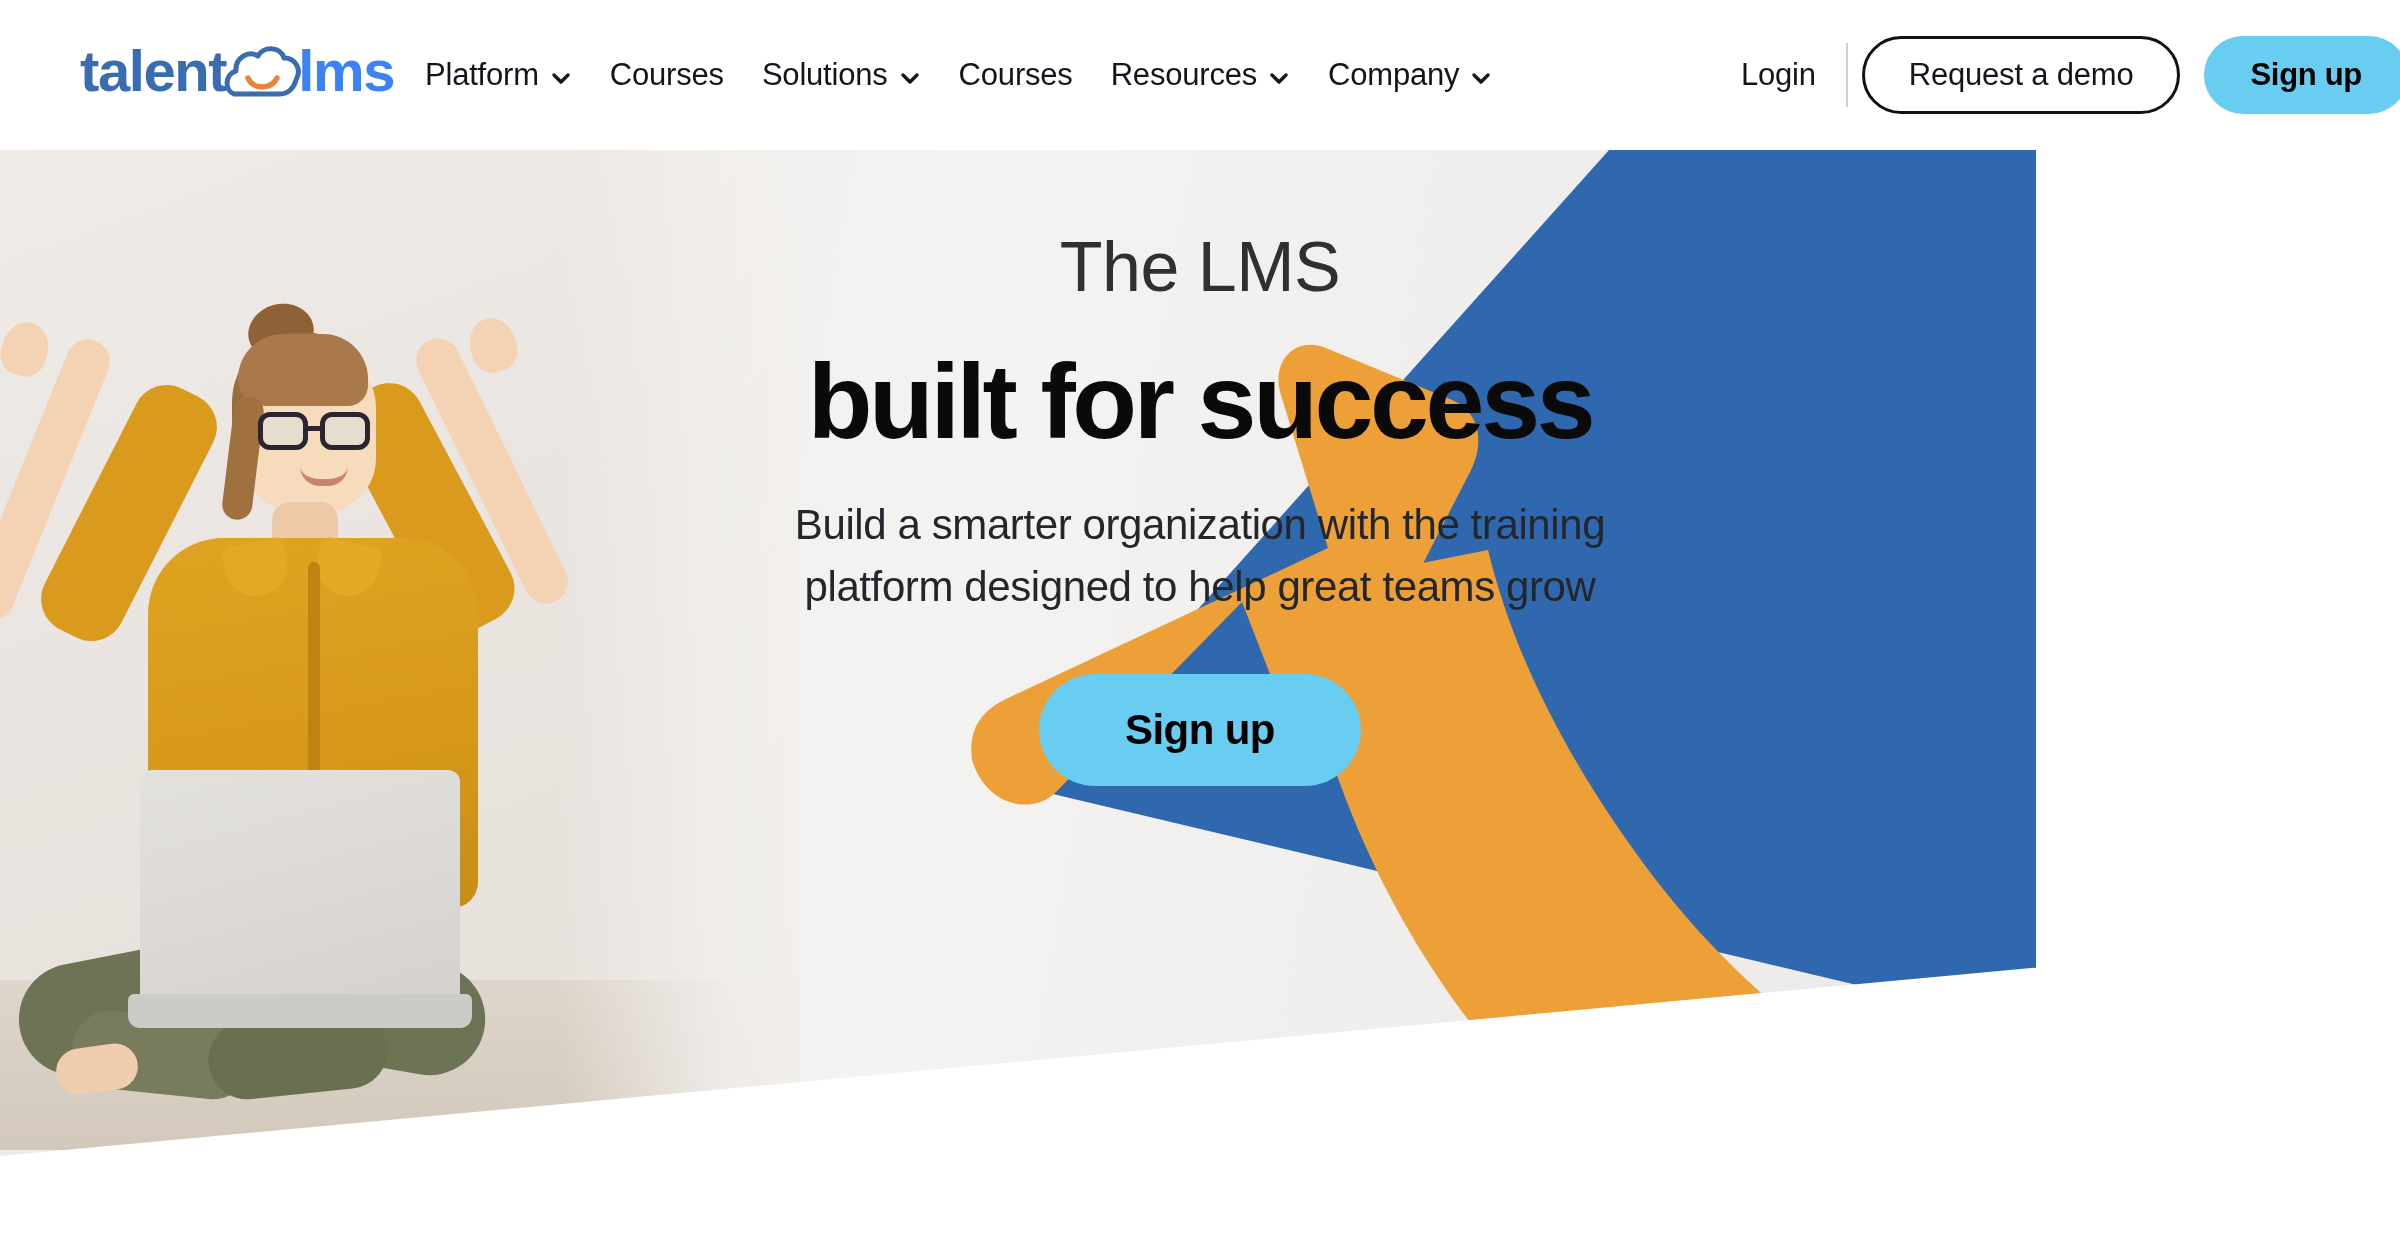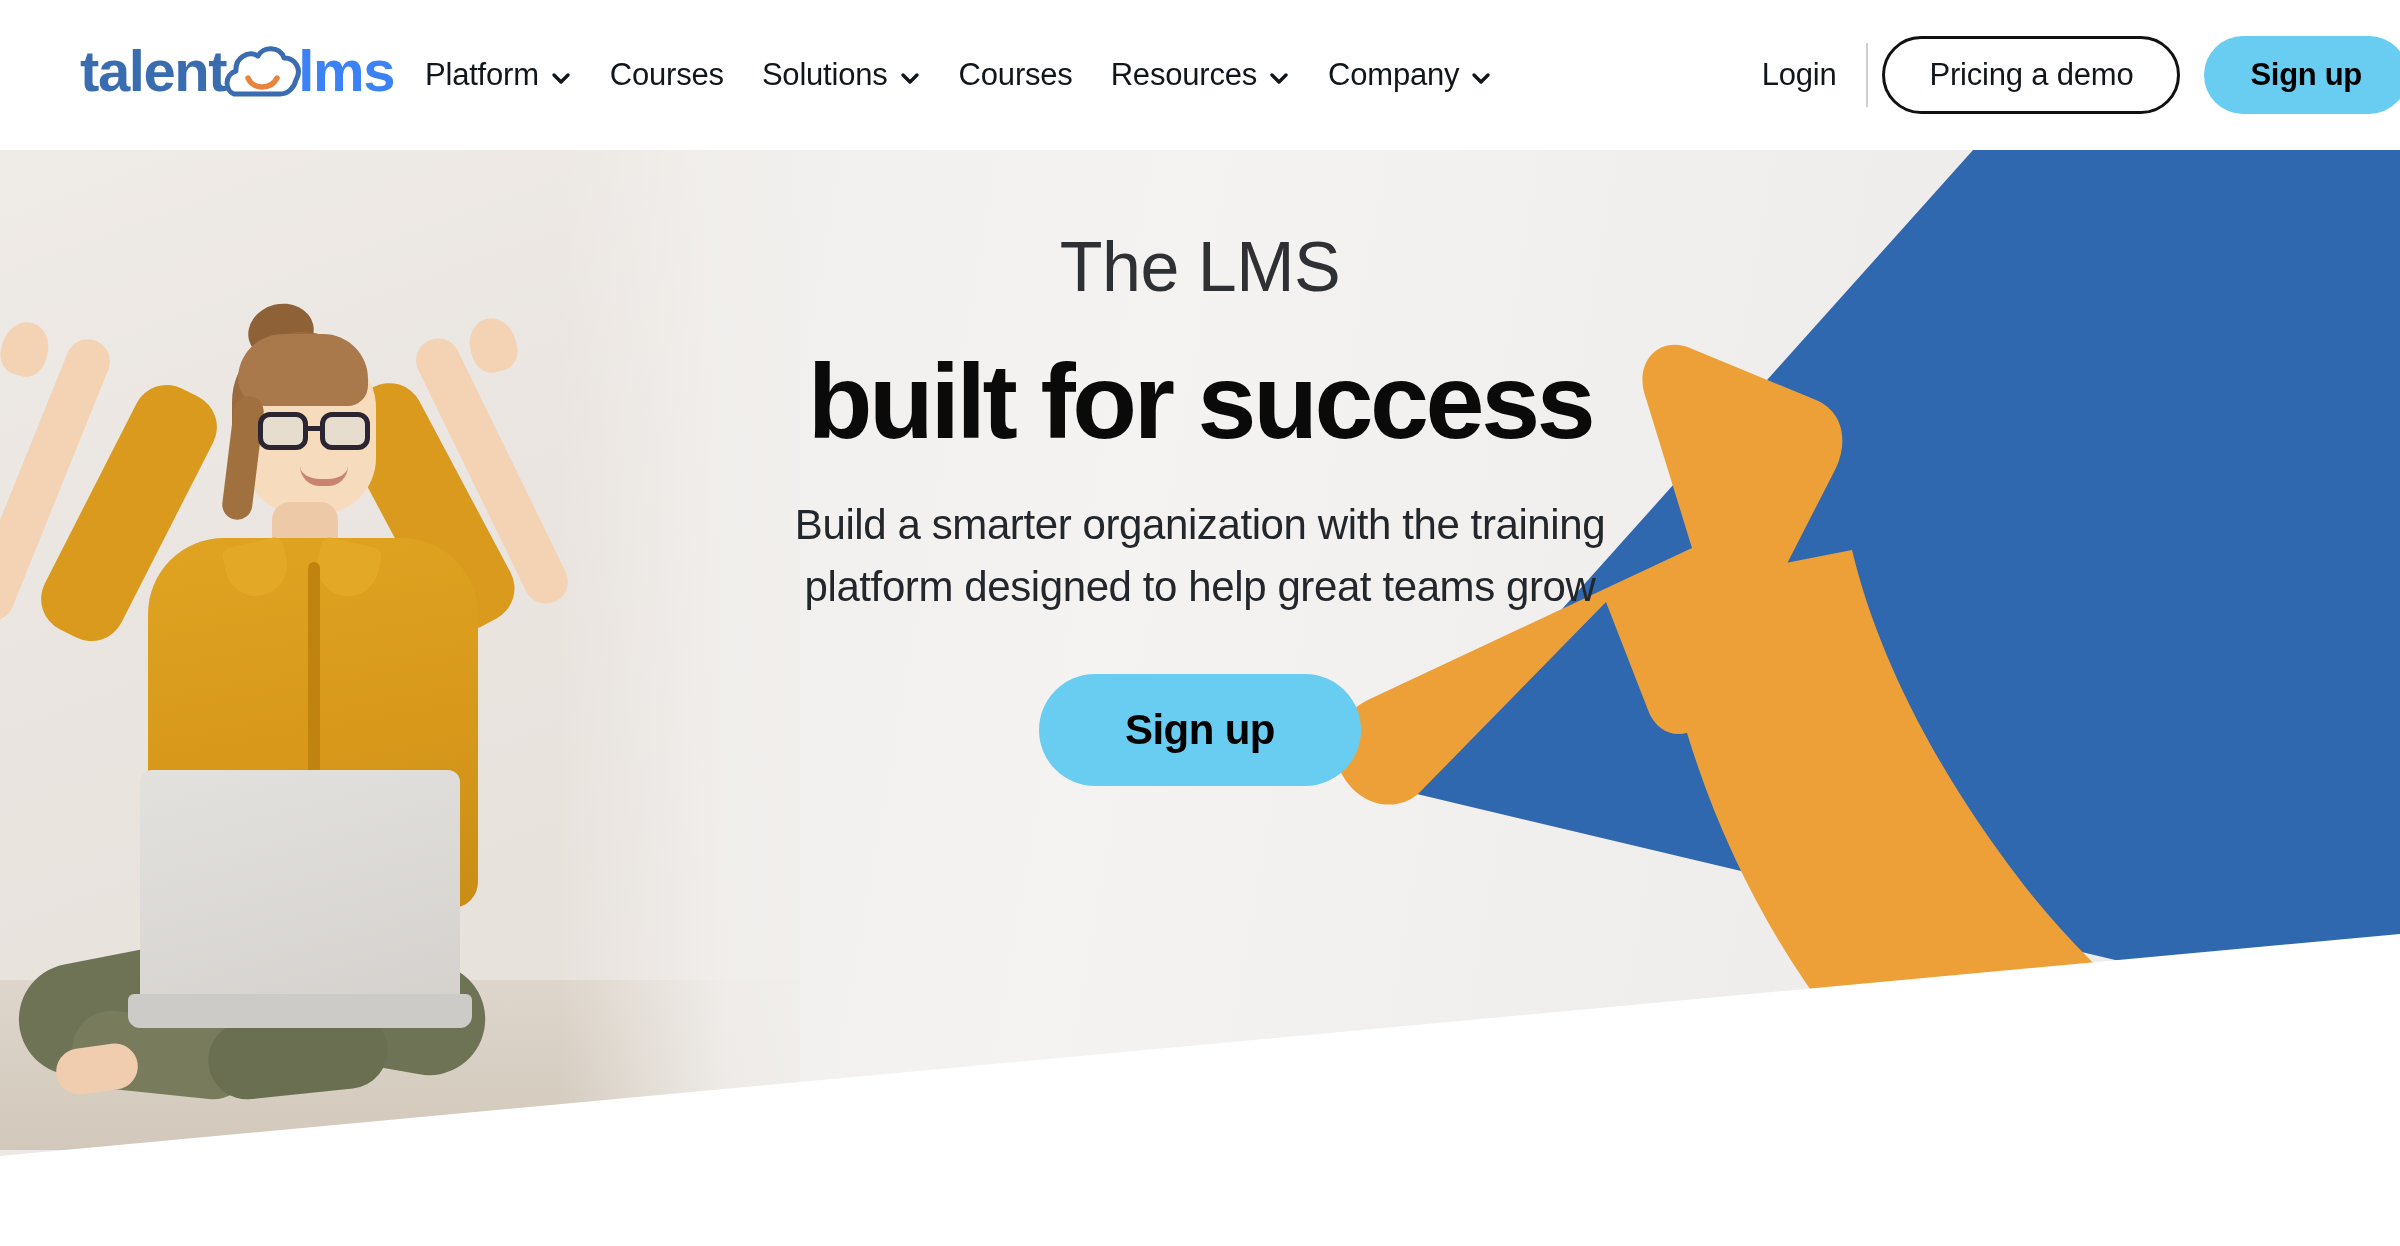--- a/index.html
+++ b/index.html
@@ -149,21 +149,21 @@
     font-family: "Liberation Sans", sans-serif;
     cursor: pointer;
     letter-spacing: -0.3px;
     white-space: nowrap;
   }
 
   
   .hero {
     position: absolute;
     top: 150px; left: 0;
-    width: 2400px;
+    width: 2036px;
     height: 1096px;
     overflow: hidden;
     background: linear-gradient(100deg, #e9e6e4 0%, #f0eeec 22%, #f4f3f2 46%, #efeeec 70%, #eceae8 100%);
   }
 
   
   .photo {
     position: absolute;
     left: 0; top: 0;
     width: 800px;
@@ -440,21 +440,21 @@
           <svg viewBox="0 0 22 22" width="22" height="22">
               <path d="M4 8 L11 15 L18 8" fill="none" stroke="#11161c" stroke-width="3.4" stroke-linecap="round" stroke-linejoin="round"></path>
             </svg>
         </span>
       </div>
     </nav>
 
     <div class="header-right">
       <a class="login-link">Login</a>
       <div class="hdr-divider"></div>
-      <button class="btn-demo">Pricing a demo</button>
+      <button class="btn-demo">Request a demo</button>
       <button class="btn-signup-hdr">Sign up</button>
     </div>
   </header>
 
   <section class="hero">
 
     <div class="graphics">
       <svg viewBox="0 0 1300 1096" width="1300" height="1096" aria-hidden="true">
 
         <path d="M882 -10 L1310 -10 L1310 880 L300 640 Z" fill="#3068af"></path>

